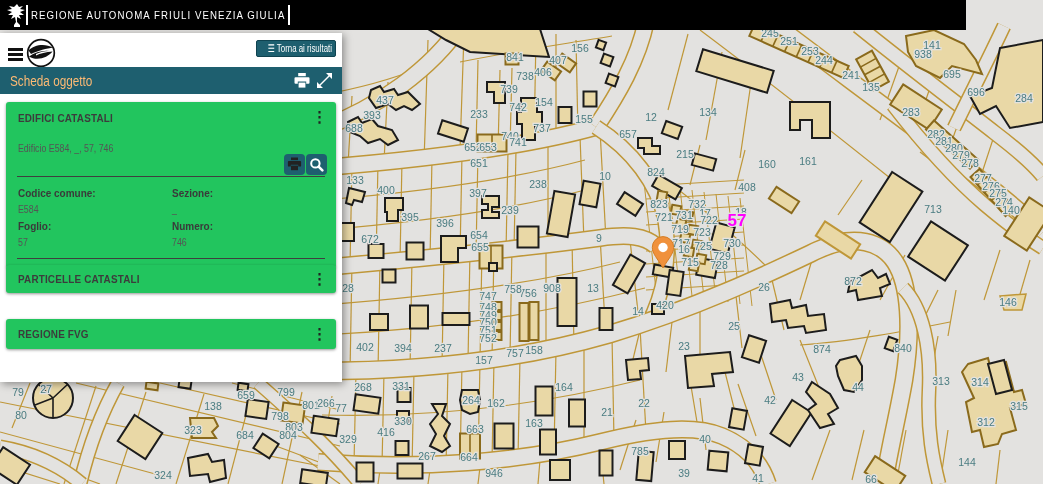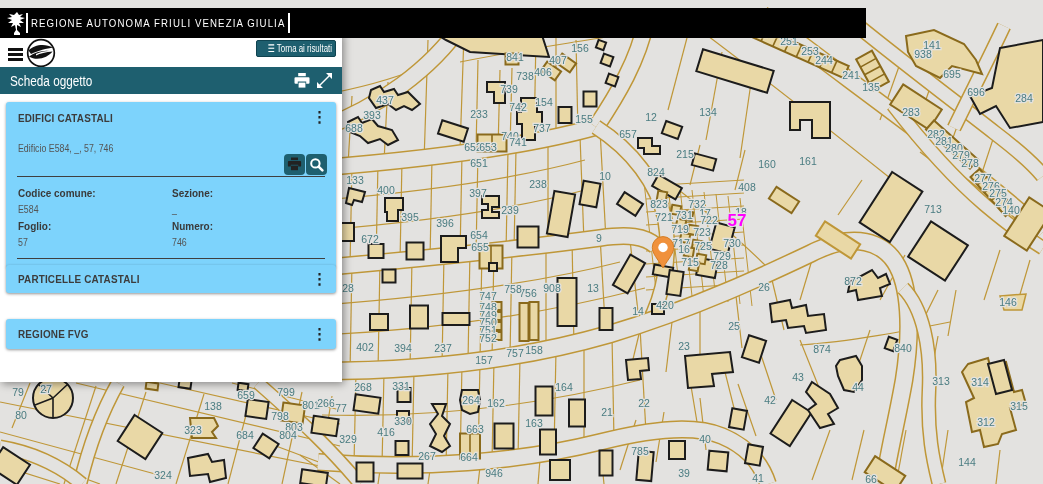--- a/index.html
+++ b/index.html
@@ -1,28 +1,28 @@
 <!DOCTYPE html>
 <html><head><meta charset="utf-8"><style>
 *{margin:0;padding:0;box-sizing:border-box}
 html,body{width:1043px;height:484px;overflow:hidden;font-family:"Liberation Sans",sans-serif}
 #stage{position:relative;width:1043px;height:484px;background:#e3e2e0}
 #map{position:absolute;left:0;top:0}
-#topbar{position:absolute;left:0;top:8px;width:866px;height:30px;background:#000;z-index:5}
+#topbar{position:absolute;left:0;top:0;width:966px;height:30px;background:#000;z-index:5}
 #topbar .t{position:absolute;left:31px;top:8.5px;color:#fff;font-size:11.5px;font-weight:normal;letter-spacing:1.3px;white-space:nowrap;transform:scaleX(.84);transform-origin:left center}
 #topbar .sep1{position:absolute;left:26px;top:5px;width:2px;height:20px;background:#fff}
 #topbar .sep2{position:absolute;left:288px;top:5px;width:2px;height:20px;background:#fff}
 #panel{position:absolute;left:0;top:33px;width:342px;height:349px;background:#fff;z-index:4;box-shadow:2px 2px 8px rgba(0,0,0,.4)}
-#phead{position:absolute;left:0;top:34px;width:342px;height:27px;background:#1e5f6f;color:#ffffff}
+#phead{position:absolute;left:0;top:34px;width:342px;height:27px;background:#1e5f6f;color:#fdba74}
 #phead .tt{position:absolute;left:10px;top:6px;font-size:14px;transform:scaleX(.84);transform-origin:left center}
 #ham div{width:15px;height:2.6px;background:#111;margin-bottom:2.6px}
 #ham{position:absolute;left:8px;top:15px}
 #tornabtn{position:absolute;left:256px;top:7px;width:80px;height:17px;background:#1e5f6f;border:1px solid #0f4350;border-radius:2px;color:#fff;font-size:10.5px;line-height:15px;text-align:left;z-index:6;white-space:nowrap;overflow:hidden}
 #tornabtn span{display:inline-block;transform:scaleX(.75);transform-origin:center center}
-.card{position:absolute;left:6px;width:330px;background:#7dd3fc;border-radius:3px;box-shadow:0 1px 3px rgba(0,0,0,.42)}
+.card{position:absolute;left:6px;width:330px;background:#22c55e;border-radius:3px;box-shadow:0 1px 3px rgba(0,0,0,.42)}
 .ct{font-size:11px;font-weight:bold;color:#3c3c3c;letter-spacing:.2px;transform:scaleX(.9);transform-origin:left top;white-space:nowrap}
 .dots{position:absolute;right:9px;font-size:15px;font-weight:bold;color:#222;letter-spacing:0}
 .lab{font-size:10.5px;font-weight:bold;color:#3a3a3a;transform:scaleX(.95);transform-origin:left top;white-space:nowrap}
 .val{font-size:11px;color:#555;transform:scaleX(.8);transform-origin:left top;white-space:nowrap}
 .hr{position:absolute;left:11px;width:308px;height:0;border-top:1.6px solid #3f3f3f}
 .sqbtn{position:absolute;width:21px;height:21px;background:#1e5f6f;border-radius:4px;z-index:2}
 </style></head><body>
 <div id="stage">
 <svg id="map" width="1043" height="484" viewBox="0 0 1043 484">
       <rect x="0" y="0" width="1043" height="484" fill="#e3e2e0"></rect>

